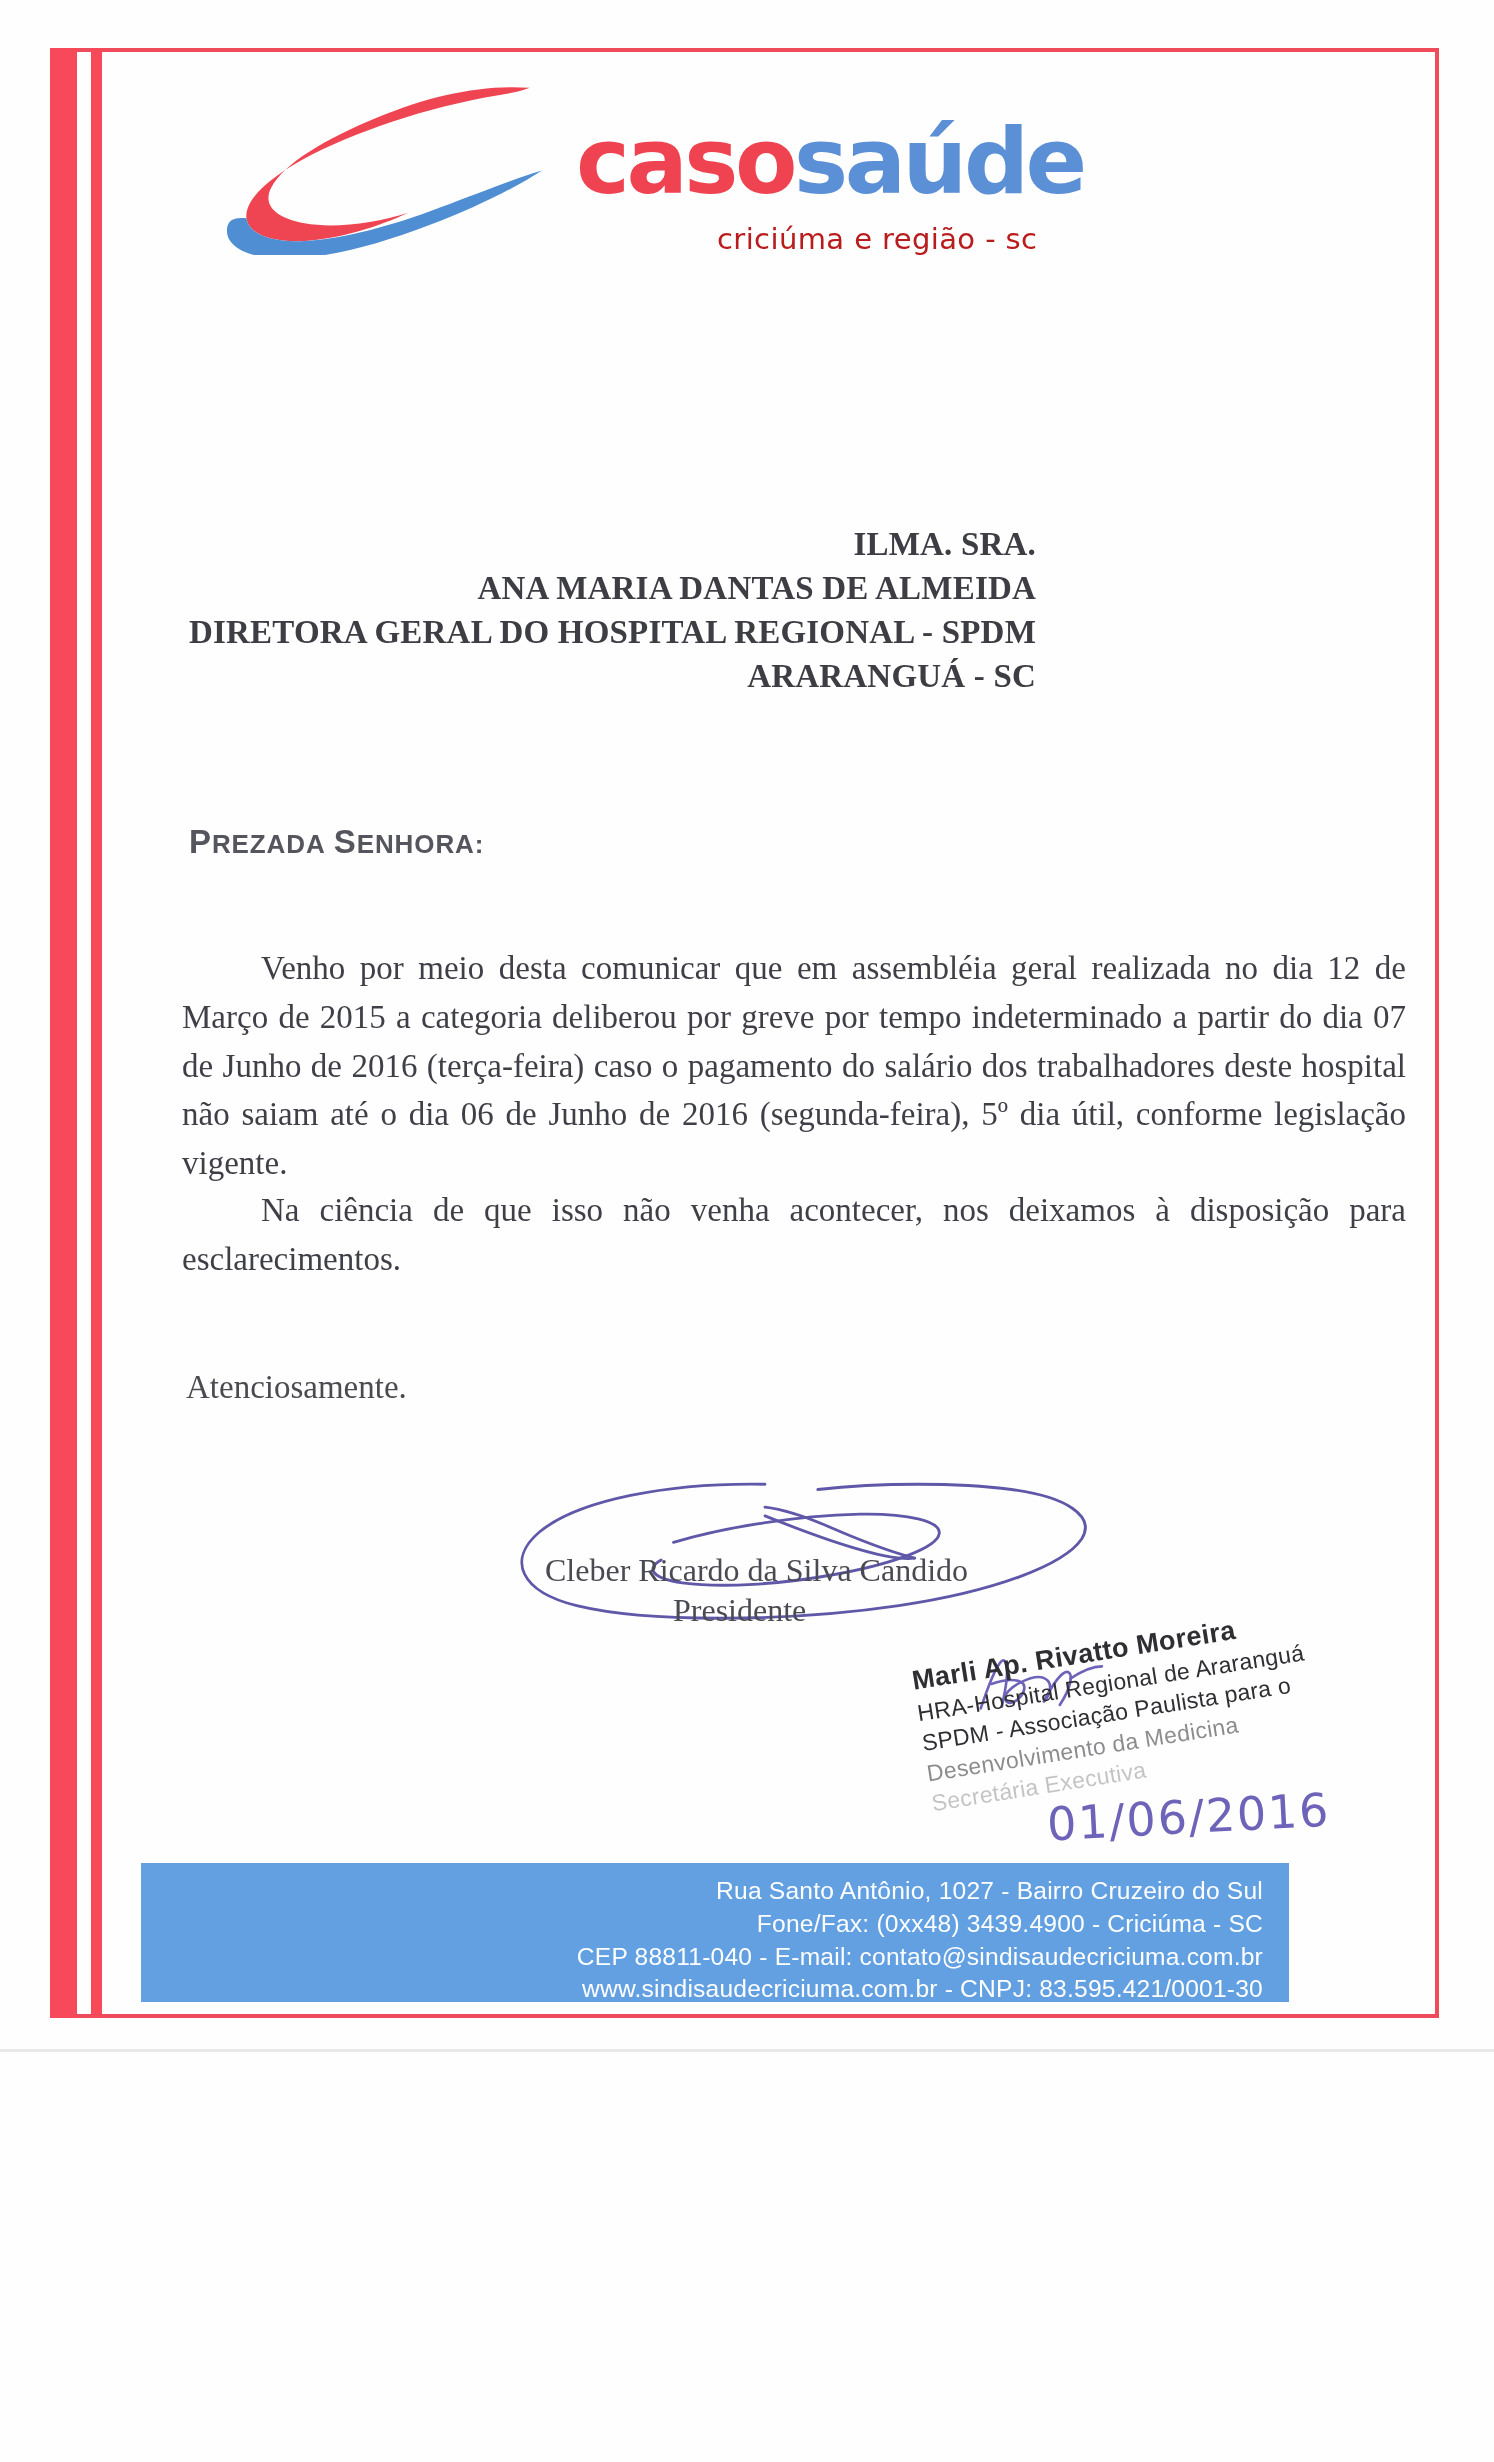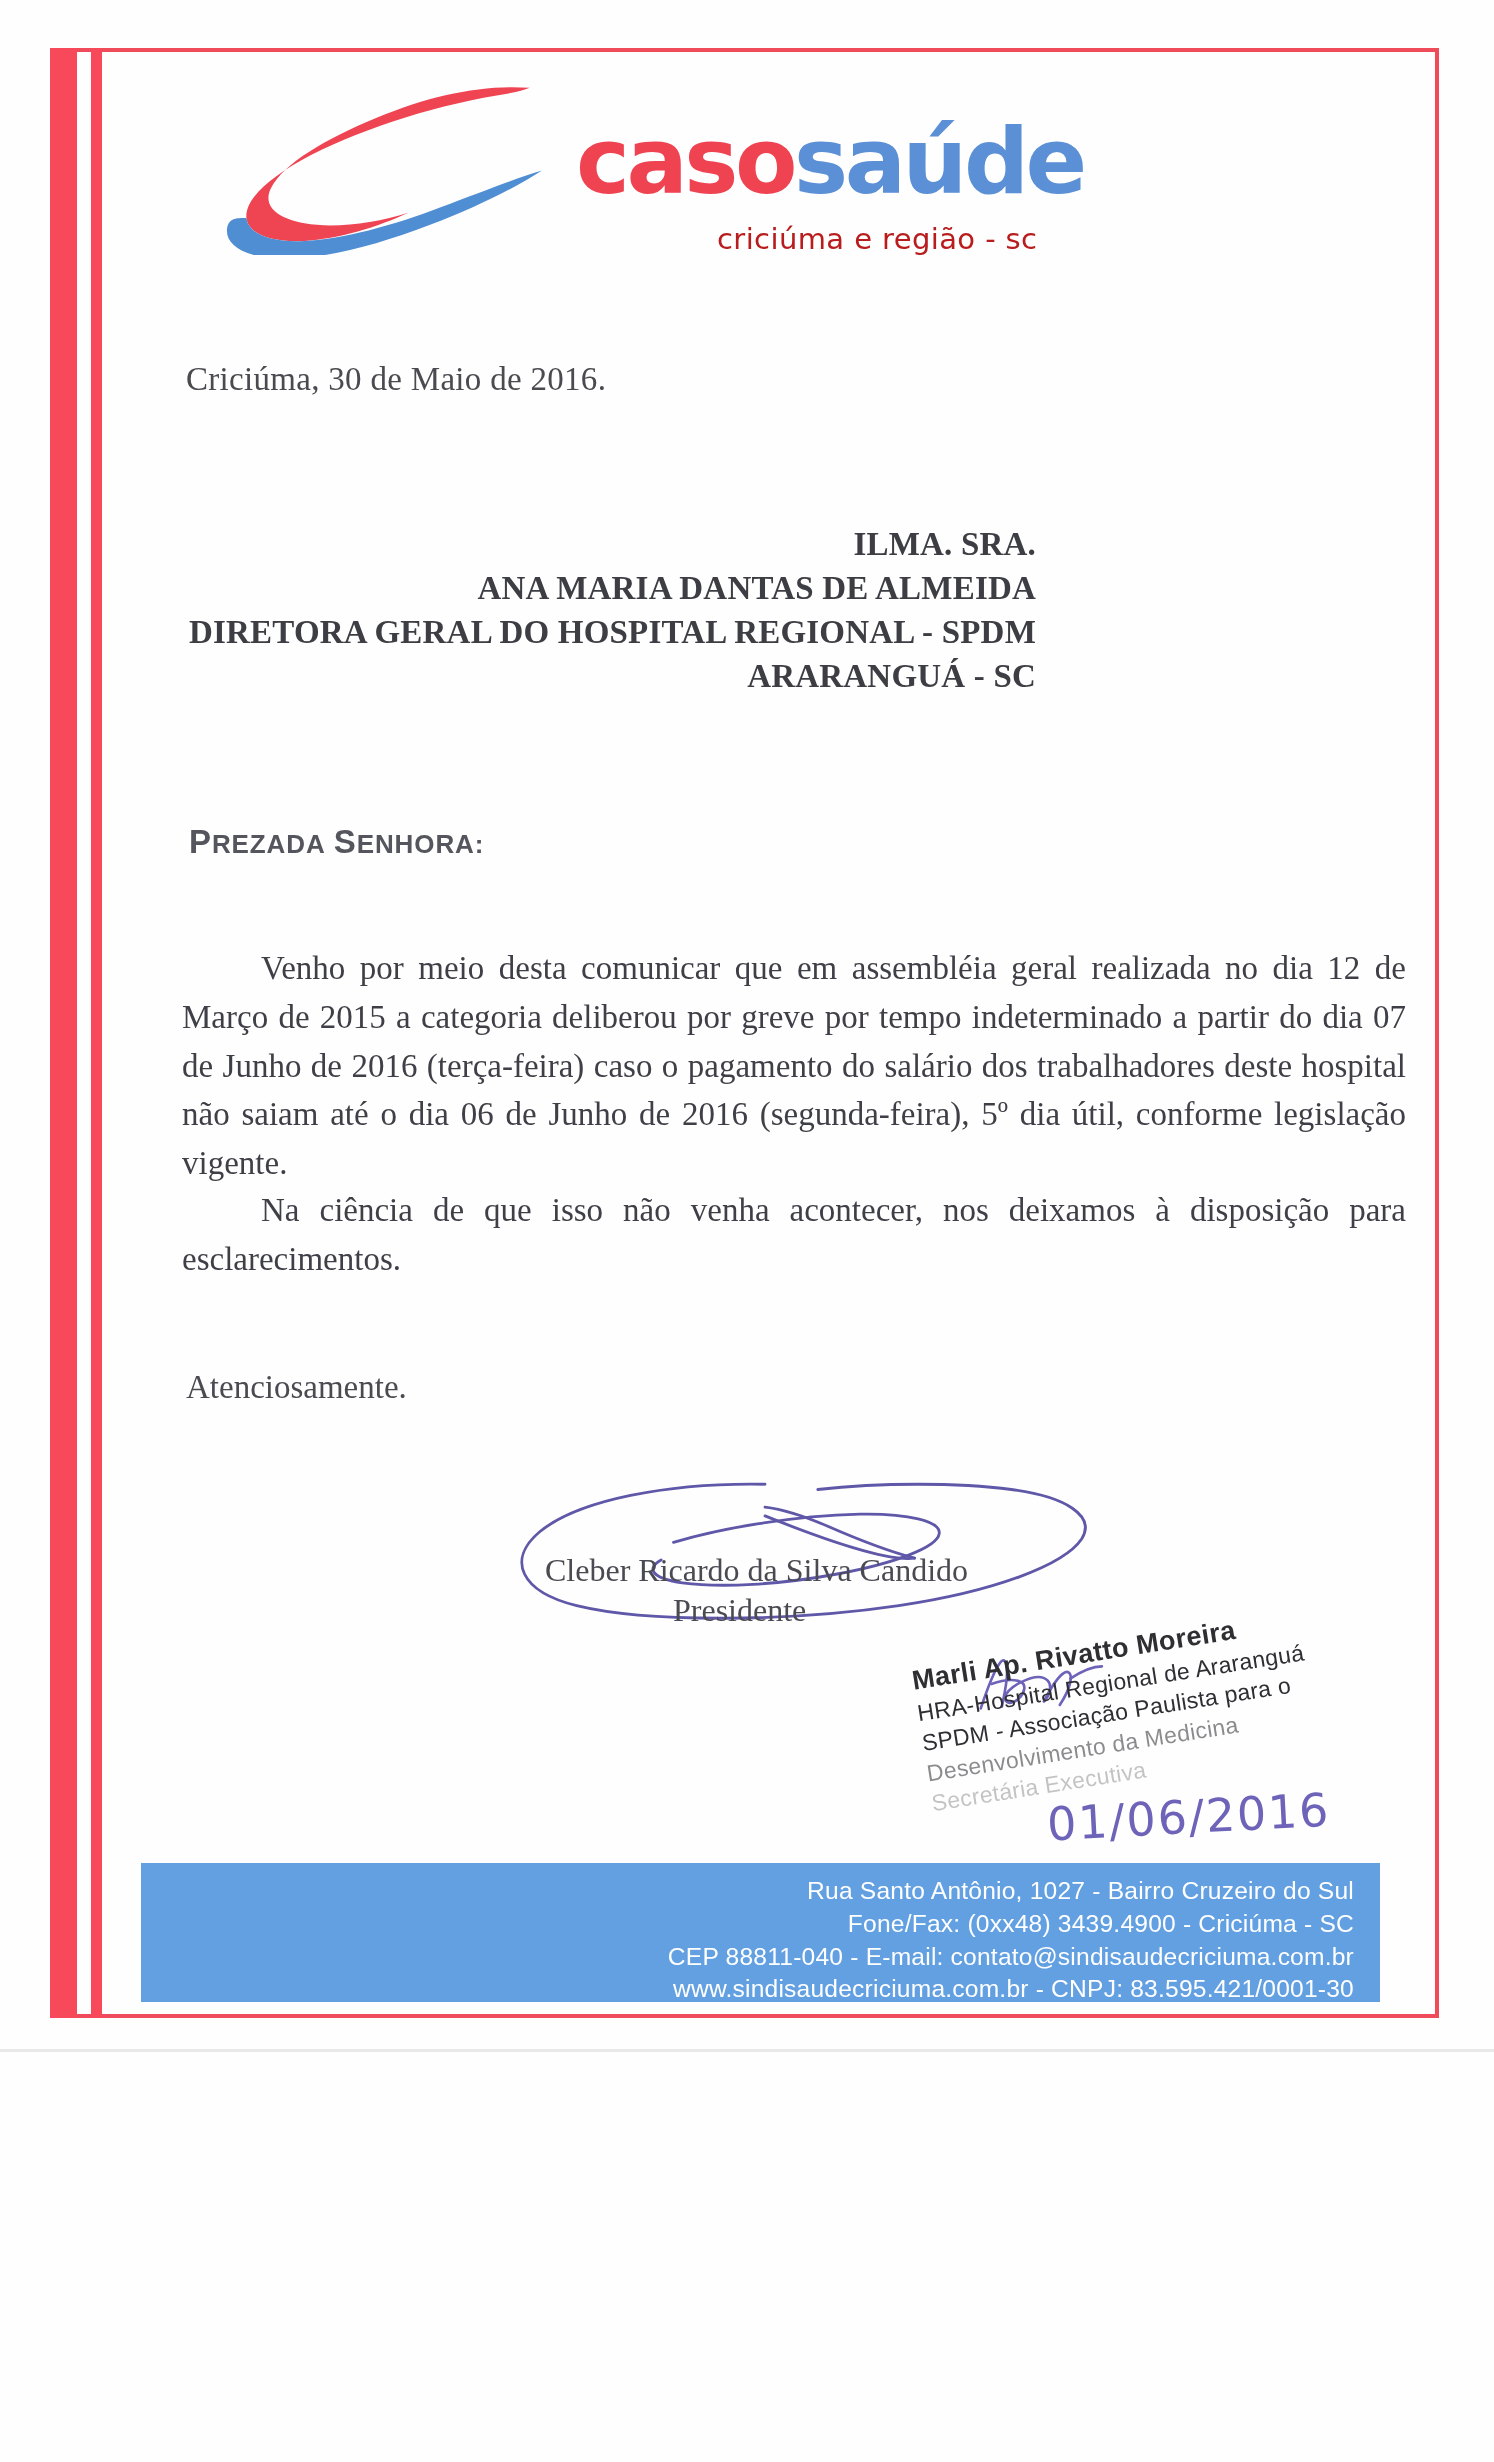--- a/index.html
+++ b/index.html
@@ -146,21 +146,21 @@
     font-family:"DejaVu Sans",sans-serif;
     font-size:46px;
     color:#6d63b8;
     letter-spacing:1.8px;
     transform:rotate(-3deg);
     white-space:nowrap;
   }
   
   .footer{
     position:absolute;left:141px;top:1863px;
-    width:1239px;height:139px;
+    width:1148px;height:139px;
     background:#62a0e2;
     text-decoration:underline;
   }
   .footer-lines{
     position:absolute;right:26px;top:12.3px;
     text-align:right;
     font-family:"Liberation Sans",sans-serif;
     font-size:24.6px;
     color:#ffffff;
     line-height:1.33;
@@ -193,21 +193,20 @@
     <svg class="logo-mark" viewBox="0 0 400 200">
       <path d="M352 10 C300 6 240 18 178 44 C120 68 72 96 58 124 C48 144 64 158 96 164 C130 170 176 164 214 152 C180 168 134 182 96 184 C58 186 32 176 30 158 C28 136 58 110 104 86 C168 54 250 28 330 16 C338 15 346 12 352 10 Z" fill="#ef4452"></path>
       <path d="M30 158 C32 176 58 186 96 184 C140 182 198 166 250 146 C298 128 338 112 366 104 C338 122 292 146 238 166 C176 190 112 206 66 204 C26 202 6 188 8 170 C10 158 18 158 30 158 Z" fill="#4f8ed2"></path>
     </svg>
 
     <div class="wordmark"><span class="wm-red">caso</span><span class="wm-blue">saúde</span></div>
 
     <div class="tagline">criciúma e região - sc</div>
   </div>
 
-  <div class="dateline">Criciúma, 30 de Maio de 2016.</div>
 
   <div class="addressee">
     <div>ILMA. SRA.</div>
     <div>ANA MARIA DANTAS DE ALMEIDA</div>
     <div>DIRETORA GERAL DO HOSPITAL REGIONAL - SPDM</div>
     <div>ARARANGUÁ - SC</div>
   </div>
 
   <div class="greeting"><span class="cap">P</span><span>REZADA</span>&nbsp;<span class="cap">S</span><span>ENHORA:</span></div>
 

